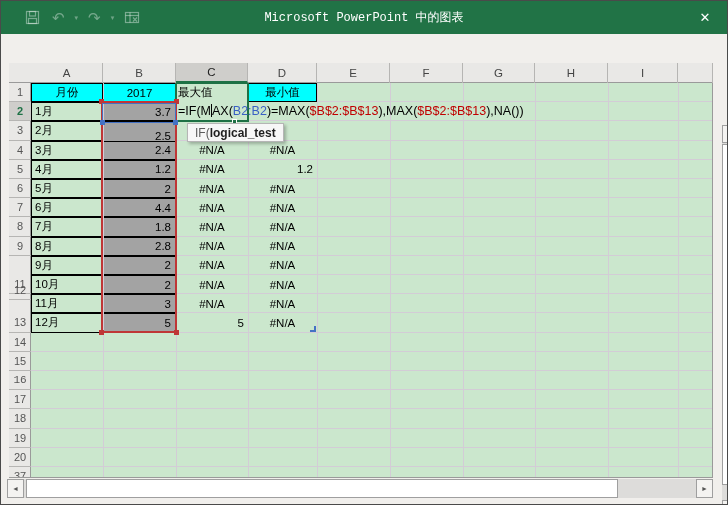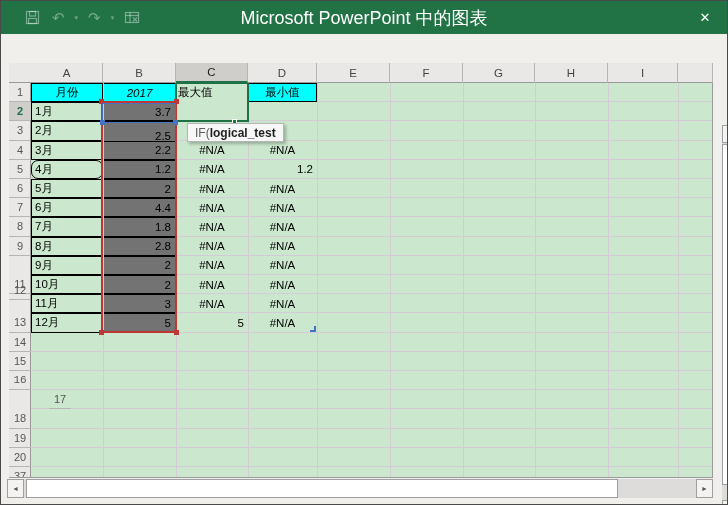--- a/index.html
+++ b/index.html
@@ -14,21 +14,21 @@
     background:#217346; display:flex; align-items:center;
   }
   .tb-icons { display:flex; align-items:center; gap:4px; padding-left:20px; }
   .tb-btn { color:rgba(255,255,255,0.38); display:flex; align-items:center;
     height:24px; padding:0 4px; font-size:15px; }
   .tb-caret { color:rgba(255,255,255,0.35); font-size:7px; padding:0 2px; }
   .tb-svg { stroke:rgba(255,255,255,0.4); fill:none; stroke-width:1.2; }
   #window-title {
     position:absolute; left:0; right:0; top:0; height:33px;
     display:flex; align-items:center; justify-content:center;
-    color:#ffffff; font-size:18px; pointer-events:none;
+    color:#ffffff; font-size:12px; pointer-events:none;font-family:Liberation Mono, monospace;
   }
   #close-btn {
     position:absolute; right:0; top:0; width:44px; height:33px;
     display:flex; align-items:center; justify-content:center;
     color:#ffffff; font-size:13px; cursor:pointer;
   }
   
   #sheet {
     position:absolute; left:8px; top:62px; width:704px; height:415px;
   }
@@ -70,21 +70,21 @@
   }
   .rowhdr.sel { background:#cfcecb; color:#1e7145; font-weight:bold; }
   
   .cell {
     position:absolute; font-size:11.5px; color:#000;
     display:flex; align-items:center; overflow:hidden; white-space:nowrap;
   }
   .cyan  { background:#00ffff; border:1px solid #000; justify-content:center; }
   .selhdr{ background:#cbe7cd; justify-content:flex-start; padding-left:2px; }
   .month { background:#cbe7cd; border:1px solid #000; justify-content:flex-start; padding-left:3px; }
-  .bval  { background:#737373; border:1px solid #000; justify-content:flex-end; padding-right:4px; }
+  .bval  { background:#a3a3a3; border:1px solid #000; justify-content:flex-end; padding-right:4px; }
   .err   { justify-content:center; }
   .num   { justify-content:flex-end; padding-right:4px; }
   
   #sel-border {
     position:absolute; left:166px; top:-1px; width:74px; height:40px;
     border:2px solid #1e7145; z-index:5;
   }
   #fill-handle { position:absolute; left:55px; bottom:-4px; width:5px; height:5px;
     background:#1e7145; border:1px solid #fff; }
   #red-border {
@@ -196,40 +196,40 @@
           <div class="rowhdr" style="top: 115.2px; height: 19.2px;">7</div>
           <div class="rowhdr" style="top: 134.4px; height: 19.2px;">8</div>
           <div class="rowhdr" style="top: 153.6px; height: 19.2px;">9</div>
           <div class="rowhdr" style="top: 172.8px; height: 19.2px; margin-left: 24px;">10</div>
           <div class="rowhdr" style="top: 192px; height: 19.2px;">11</div>
           <div class="rowhdr" style="top: 198px; height: 19.2px;">12</div>
           <div class="rowhdr" style="top: 230.4px; height: 19.2px;">13</div>
           <div class="rowhdr" style="top: 249.6px; height: 19.2px;">14</div>
           <div class="rowhdr" style="top: 268.8px; height: 19.2px;">15</div>
           <div class="rowhdr" style="top: 288px; height: 19.2px; font-family: Liberation Mono, monospace;">16</div>
-          <div class="rowhdr" style="top: 307.2px; height: 19.2px; margin-left: 40px;">17</div>
+          <div class="rowhdr" style="top: 307.2px; height: 19.2px;">17</div>
           <div class="rowhdr" style="top: 326.4px; height: 19.2px;">18</div>
           <div class="rowhdr" style="top: 345.6px; height: 19.2px;">19</div>
           <div class="rowhdr" style="top: 364.8px; height: 19.2px;">20</div>
           <div class="rowhdr" style="top: 384px; height: 19.2px;">37</div>
         </div>
       <div id="cells">
           <div class="cell cyan" style="left: 22px; top: 0px; width: 72px; height: 19.2px;">月份</div>
-          <div class="cell cyan" style="left: 94px; top: 0px; width: 73px; height: 19.2px; font-style: italic;">2017</div>
+          <div class="cell cyan" style="left: 94px; top: 0px; width: 73px; height: 19.2px;">2017</div>
           <div class="cell selhdr" style="left: 167px; top: 0px; width: 72px; height: 19.2px;">最大值</div>
           <div class="cell cyan" style="left: 239px; top: 0px; width: 69px; height: 19.2px;">最小值</div>
           <div class="cell month" style="left: 22px; top: 19.2px; width: 72px; height: 19.2px;">1月</div>
           <div class="cell bval" style="left: 94px; top: 19.2px; width: 73px; height: 19.2px;">3.7</div>
           <div class="cell month" style="left: 22px; top: 38.4px; width: 72px; height: 19.2px;">2月</div>
           <div class="cell bval" style="left: 94px; top: 38.4px; width: 73px; height: 30px;">2.5</div>
           <div class="cell month" style="left: 22px; top: 57.6px; width: 72px; height: 19.2px;">3月</div>
-          <div class="cell bval" style="left: 94px; top: 57.6px; width: 73px; height: 19.2px;">2.2</div>
+          <div class="cell bval" style="left: 94px; top: 57.6px; width: 73px; height: 19.2px;">2.4</div>
           <div class="cell err" style="left: 167px; top: 57.6px; width: 72px; height: 19.2px;">#N/A</div>
           <div class="cell err" style="left: 239px; top: 57.6px; width: 69px; height: 19.2px;">#N/A</div>
-          <div class="cell month" style="left: 22px; top: 76.8px; width: 72px; height: 19.2px; border-radius: 7px;">4月</div>
+          <div class="cell month" style="left: 22px; top: 76.8px; width: 72px; height: 19.2px;">4月</div>
           <div class="cell bval" style="left: 94px; top: 76.8px; width: 73px; height: 19.2px;">1.2</div>
           <div class="cell err" style="left: 167px; top: 76.8px; width: 72px; height: 19.2px;">#N/A</div>
           <div class="cell num" style="left: 239px; top: 76.8px; width: 69px; height: 19.2px;">1.2</div>
           <div class="cell month" style="left: 22px; top: 96px; width: 72px; height: 19.2px;">5月</div>
           <div class="cell bval" style="left: 94px; top: 96px; width: 73px; height: 19.2px;">2</div>
           <div class="cell err" style="left: 167px; top: 96px; width: 72px; height: 19.2px;">#N/A</div>
           <div class="cell err" style="left: 239px; top: 96px; width: 69px; height: 19.2px;">#N/A</div>
           <div class="cell month" style="left: 22px; top: 115.2px; width: 72px; height: 19.2px;">6月</div>
           <div class="cell bval" style="left: 94px; top: 115.2px; width: 73px; height: 19.2px;">4.4</div>
           <div class="cell err" style="left: 167px; top: 115.2px; width: 72px; height: 19.2px;">#N/A</div>
@@ -269,20 +269,23 @@
         <div class="rhandle" style="right:-4px; top:-4px;"></div>
         <div class="rhandle" style="left:-4px; bottom:-4px;"></div>
         <div class="rhandle" style="right:-4px; bottom:-4px;"></div>
       </div>
 
       <div id="blue-border">
         <div class="bhandle" style="left:-3px; bottom:-3px;"></div>
         <div class="bhandle" style="right:-3px; bottom:-3px;"></div>
       </div>
 
+      <div id="formula">
+        <span>=IF(M</span><span id="caret"></span><span>AX(</span><span class="f-blue">B2:B2</span><span>)=MAX(</span><span class="f-red">$B$2:$B$13</span><span>),MAX(</span><span class="f-red">$B$2:$B$13</span><span>),NA())</span>
+      </div>
 
       <div id="tooltip">
         <span>IF(</span>
           <b>logical_test</b>
       </div>
 
       <div id="data-corner"></div>
     <div class="vline" style="left: 94px;"></div>
         <div class="vline" style="left: 167px;"></div>
         <div class="vline" style="left: 239px;"></div>

